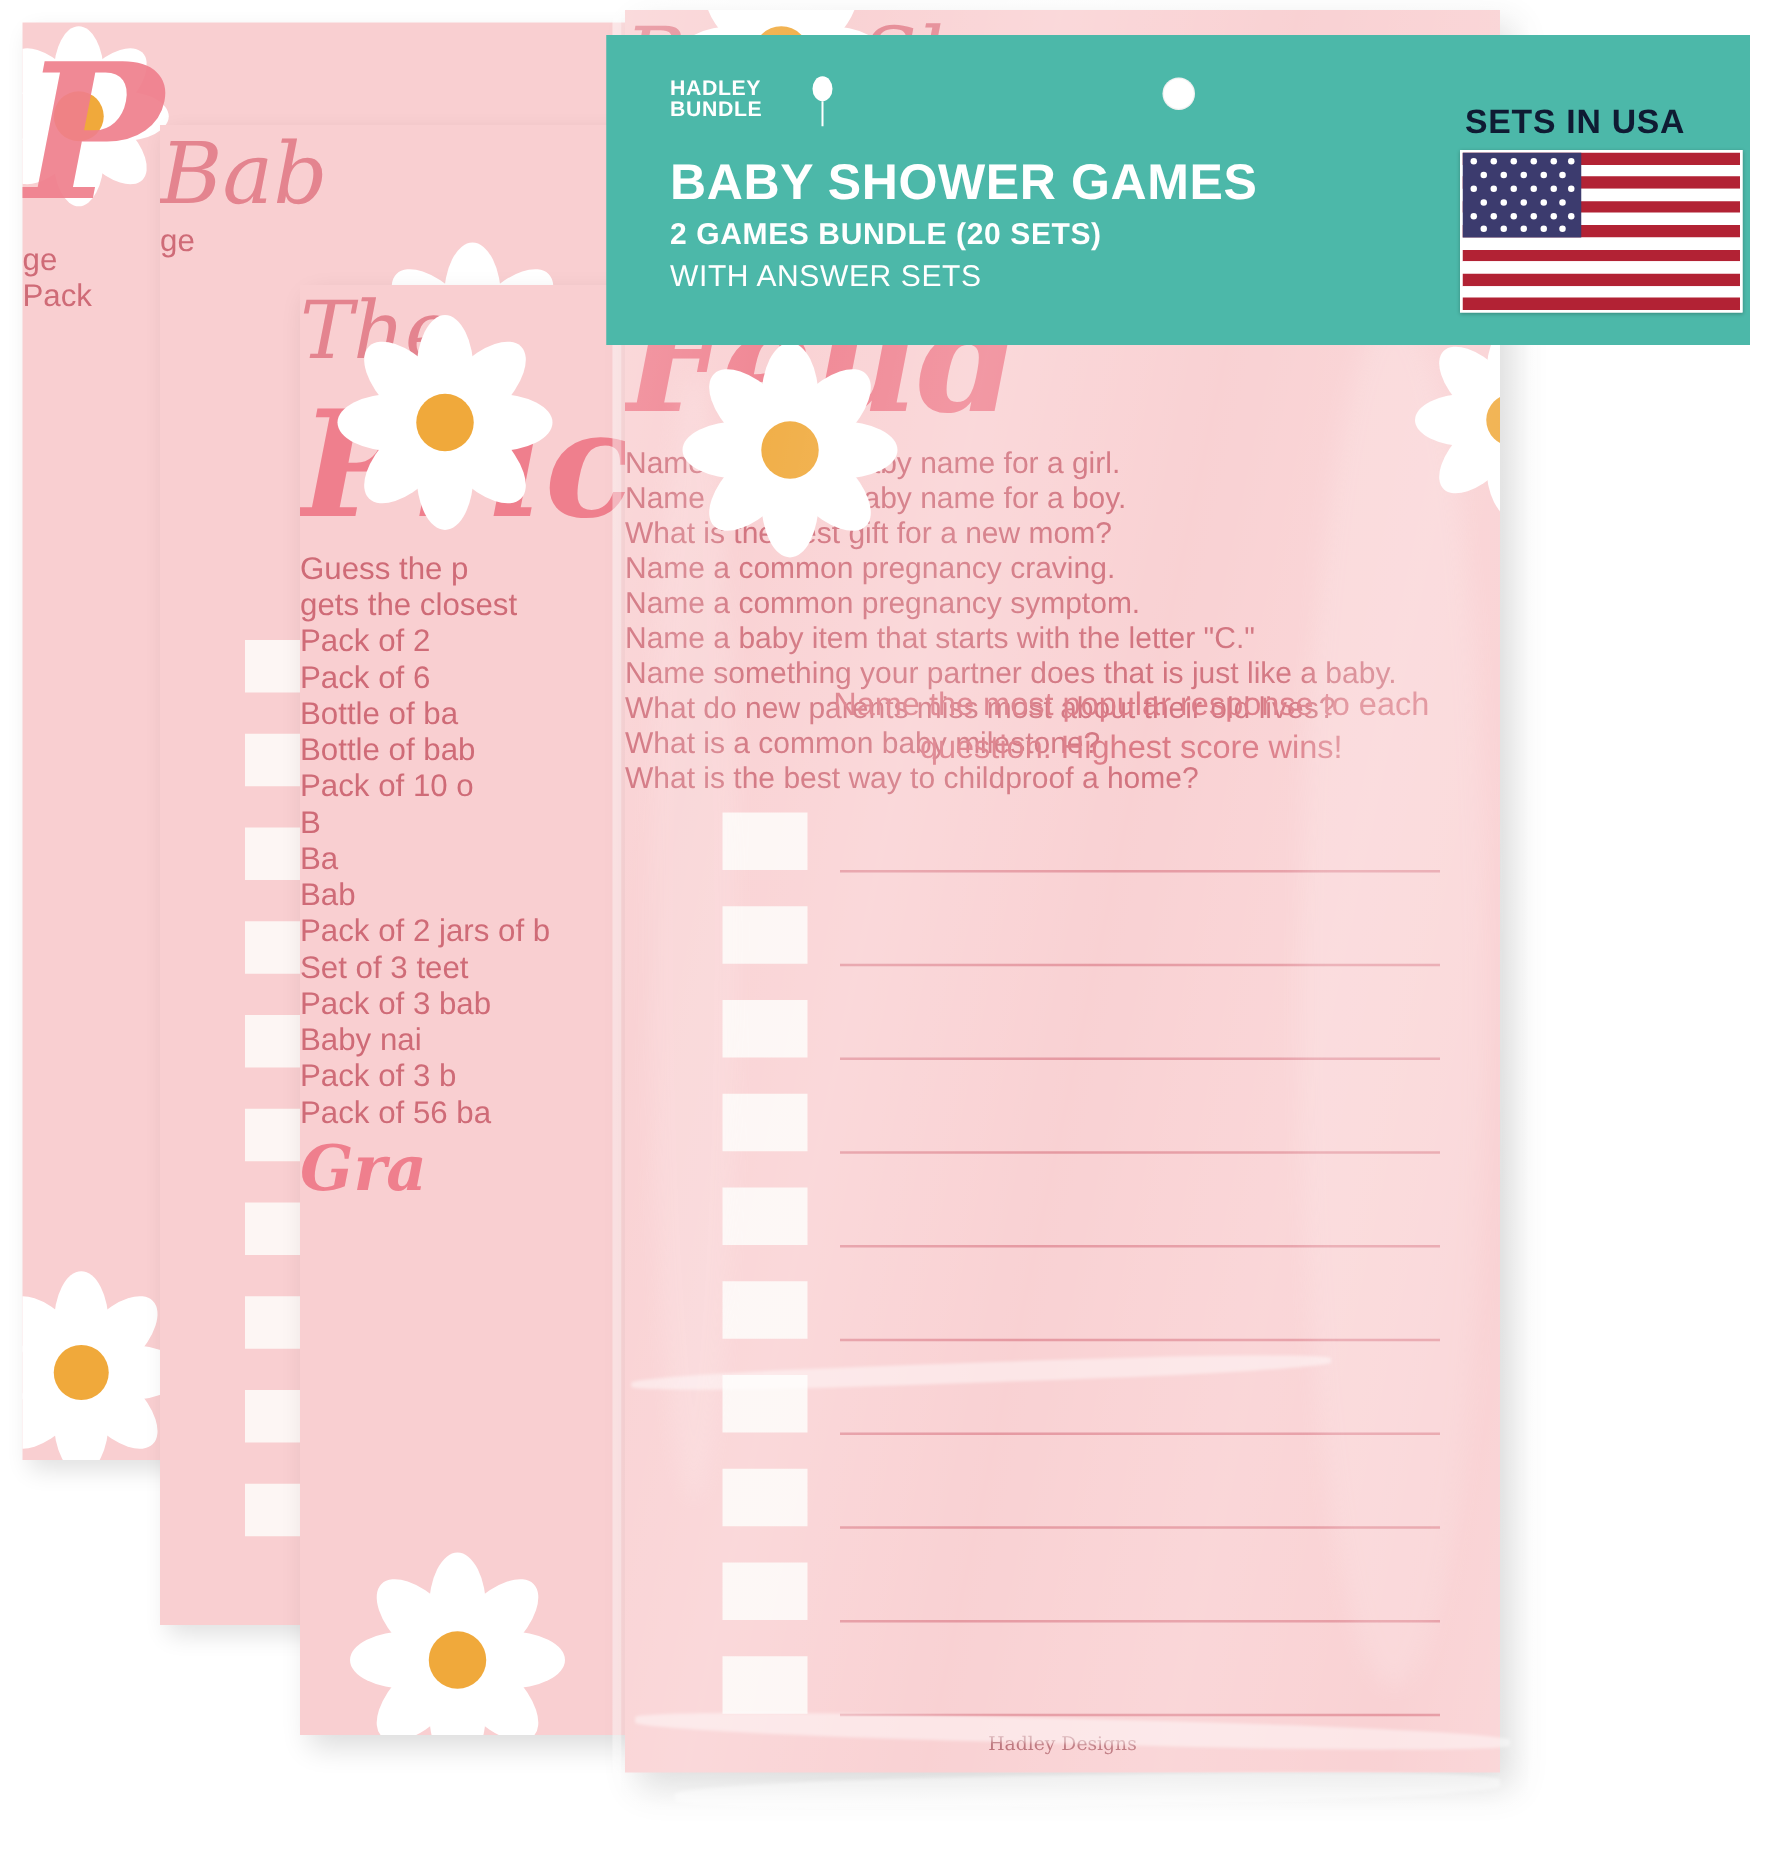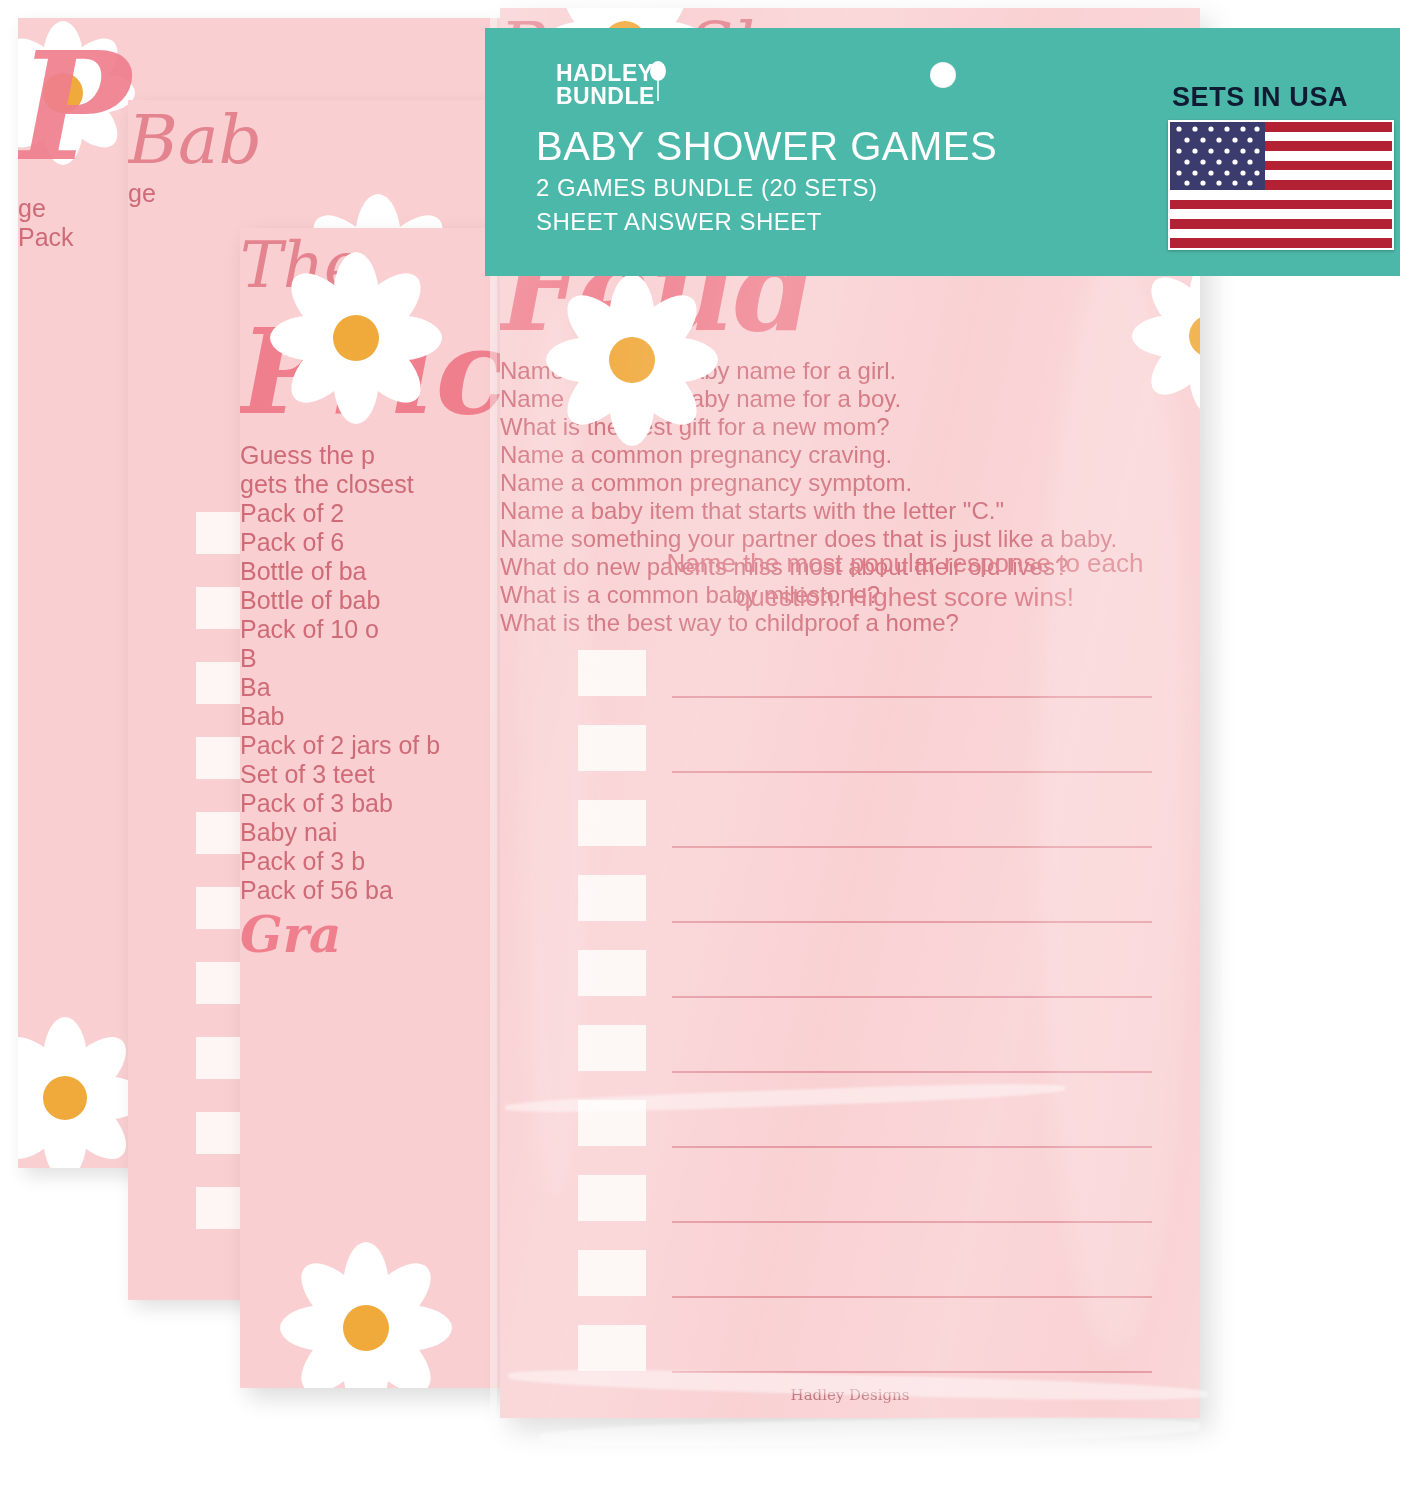--- a/index.html
+++ b/index.html
@@ -89,21 +89,21 @@
   }
   .brand {
     position: absolute;
     font-family: "Liberation Sans", sans-serif;
     font-weight: 700;
     letter-spacing: .5px;
     line-height: 1.02;
   }
   .label-title {
     position: absolute;
-    font-weight: 400;
+    font-weight: 700;
     letter-spacing: .5px;
   }
   .hole {
     position: absolute;
     width: 26px;
     height: 26px;
     border-radius: 50%;
     background: #ffffff;
     box-shadow: inset 0 0 0 1px rgba(0,0,0,.06);
   }
@@ -391,33 +391,33 @@
 <div class="crinkle" style="left:508px; top:1375px; width:700px; height:20px; transform:rotate(1.5deg);"></div>
 <div class="crinkle" style="left:540px; top:1420px; width:660px; height:24px; transform:rotate(-1deg);"></div>
 <div class="crinkle" style="left:1040px; top:250px; width:150px; height:1100px; border-radius:50%; opacity:.35; filter:blur(9px);"></div>
 <div class="crinkle" style="left:520px; top:300px; width:70px; height:900px; border-radius:50%; opacity:.30; filter:blur(8px);"></div>
 
 <div class="label" style="left:485px; top:28px; width:915px; height:248px;">
 </div>
 
 <div class="hole" style="left:930px; top:62px;"></div>
 
-<div class="brand" style="left:556px; top:62px; color:#ffffff; font-size:23px;">
+<div class="brand" style="left:536px; top:62px; color:#ffffff; font-size:17px;">
   <div>HADLEY</div>
   <div>BUNDLE</div>
 </div>
 
 <svg class="brand" style="left:645px; top:58px; width:26px; height:46px;" viewBox="0 0 26 46">
   <ellipse cx="13" cy="13" rx="8" ry="10" fill="#ffffff"></ellipse>
   <rect x="12.2" y="23" width="1.6" height="20" fill="#ffffff"></rect>
 </svg>
 
 <div class="label-title" style="left:536px; top:124px; color:#ffffff; font-size:40px;">BABY SHOWER GAMES</div>
 <div class="label-title" style="left:536px; top:174px; color:#ffffff; font-size:24px;">2 GAMES BUNDLE (20 SETS)</div>
-<div class="label-title" style="left:536px; top:208px; color:#ffffff; font-size:24px; font-weight:400;">SHEET ANSWER SHEET</div>
+<div class="label-title" style="left:536px; top:208px; color:#ffffff; font-size:24px; font-weight:400;">WITH ANSWER SETS</div>
 
 <div class="made-in-usa" style="left:1172px; top:82px; font-size:27px;">SETS IN USA</div>
 
 <div class="flag" style="left:1168px; top:120px; width:222px; height:126px;">
   <div class="stripe" style="top:0;    height:9.7px; background:#b22234;"></div>
   <div class="stripe" style="top:9.7px;height:9.7px; background:#ffffff;"></div>
   <div class="stripe" style="top:19.4px;height:9.7px;background:#b22234;"></div>
   <div class="stripe" style="top:29.1px;height:9.7px;background:#ffffff;"></div>
   <div class="stripe" style="top:38.8px;height:9.7px;background:#b22234;"></div>
   <div class="stripe" style="top:48.5px;height:9.7px;background:#ffffff;"></div>

